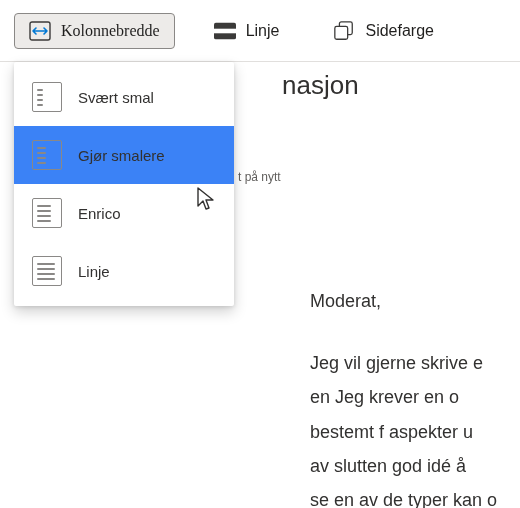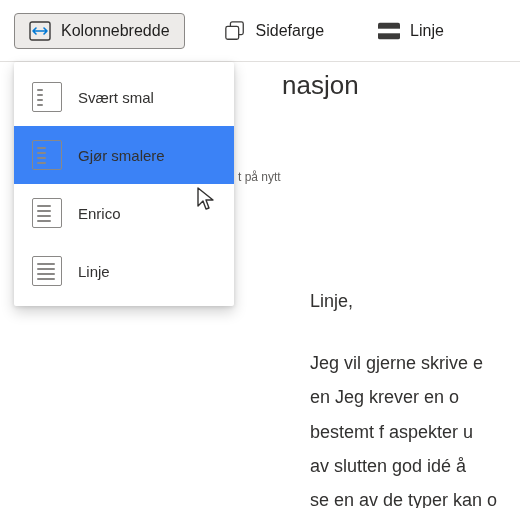--- a/index.html
+++ b/index.html
@@ -29,20 +29,21 @@
     border-radius: 4px;
     cursor: pointer;
     font-size: 16px;
     color: #201f1e;
     border: 1px solid transparent;
     background: transparent;
   }
   .tb-button.active {
     background: #edebe9;
     border: 1px solid #8a8886;
+    font-family: Liberation Serif, serif;
   }
   .tb-icon { width: 22px; height: 22px; display: inline-flex; align-items: center; justify-content: center; }
   .content {
     position: relative;
     padding: 40px 0 0 310px;
     font-size: 18px;
     line-height: 1.9;
   }
   .title {
     position: absolute;
@@ -120,44 +121,44 @@
       <svg width="22" height="20" viewBox="0 0 22 20">
         <rect x="1" y="1" width="20" height="18" rx="2" fill="none" stroke="#3b3a39" stroke-width="1.4"></rect>
         <path d="M4 10 L18 10 M4 10 L7 7 M4 10 L7 13 M18 10 L15 7 M18 10 L15 13" stroke="#0078d4" stroke-width="1.6" fill="none" stroke-linecap="round"></path>
       </svg>
     </span>
     <span>Kolonnebredde</span>
   </div>
 
   <div class="tb-button">
     <span class="tb-icon">
+      <svg width="24" height="18" viewBox="0 0 24 18">
+        <rect x="0" y="0" width="24" height="18" rx="2" fill="#3b3a39"></rect>
+        <rect x="0" y="6.5" width="24" height="5" fill="#fff"></rect>
+      </svg>
+    </span>
+    <span>Linje</span>
+  </div>
+
+  <div class="tb-button">
+    <span class="tb-icon">
       <svg width="24" height="22" viewBox="0 0 24 22">
         <rect x="7" y="1" width="14" height="14" rx="2" fill="none" stroke="#3b3a39" stroke-width="1.4"></rect>
         <rect x="2" y="6" width="14" height="14" rx="2" fill="#fff" stroke="#3b3a39" stroke-width="1.4"></rect>
       </svg>
     </span>
     <span>Sidefarge</span>
   </div>
-
-  <div class="tb-button">
-    <span class="tb-icon">
-      <svg width="24" height="18" viewBox="0 0 24 18">
-        <rect x="0" y="0" width="24" height="18" rx="2" fill="#3b3a39"></rect>
-        <rect x="0" y="6.5" width="24" height="5" fill="#fff"></rect>
-      </svg>
-    </span>
-    <span>Linje</span>
-  </div>
 </div>
 
 <div class="title">nasjon</div>
 <div class="subtitle">t på nytt</div>
 
 <div class="content">
-  <div class="greeting">Linje,</div>
+  <div class="greeting">Moderat,</div>
   <div class="para">Jeg vil gjerne skrive e
 en Jeg krever en     o
 bestemt f aspekter   u
 av slutten god idé å
 se en av de typer kan o</div>
 </div>
 
 <div class="dropdown">
   <div class="dd-item">
     <span class="dd-icon left">

